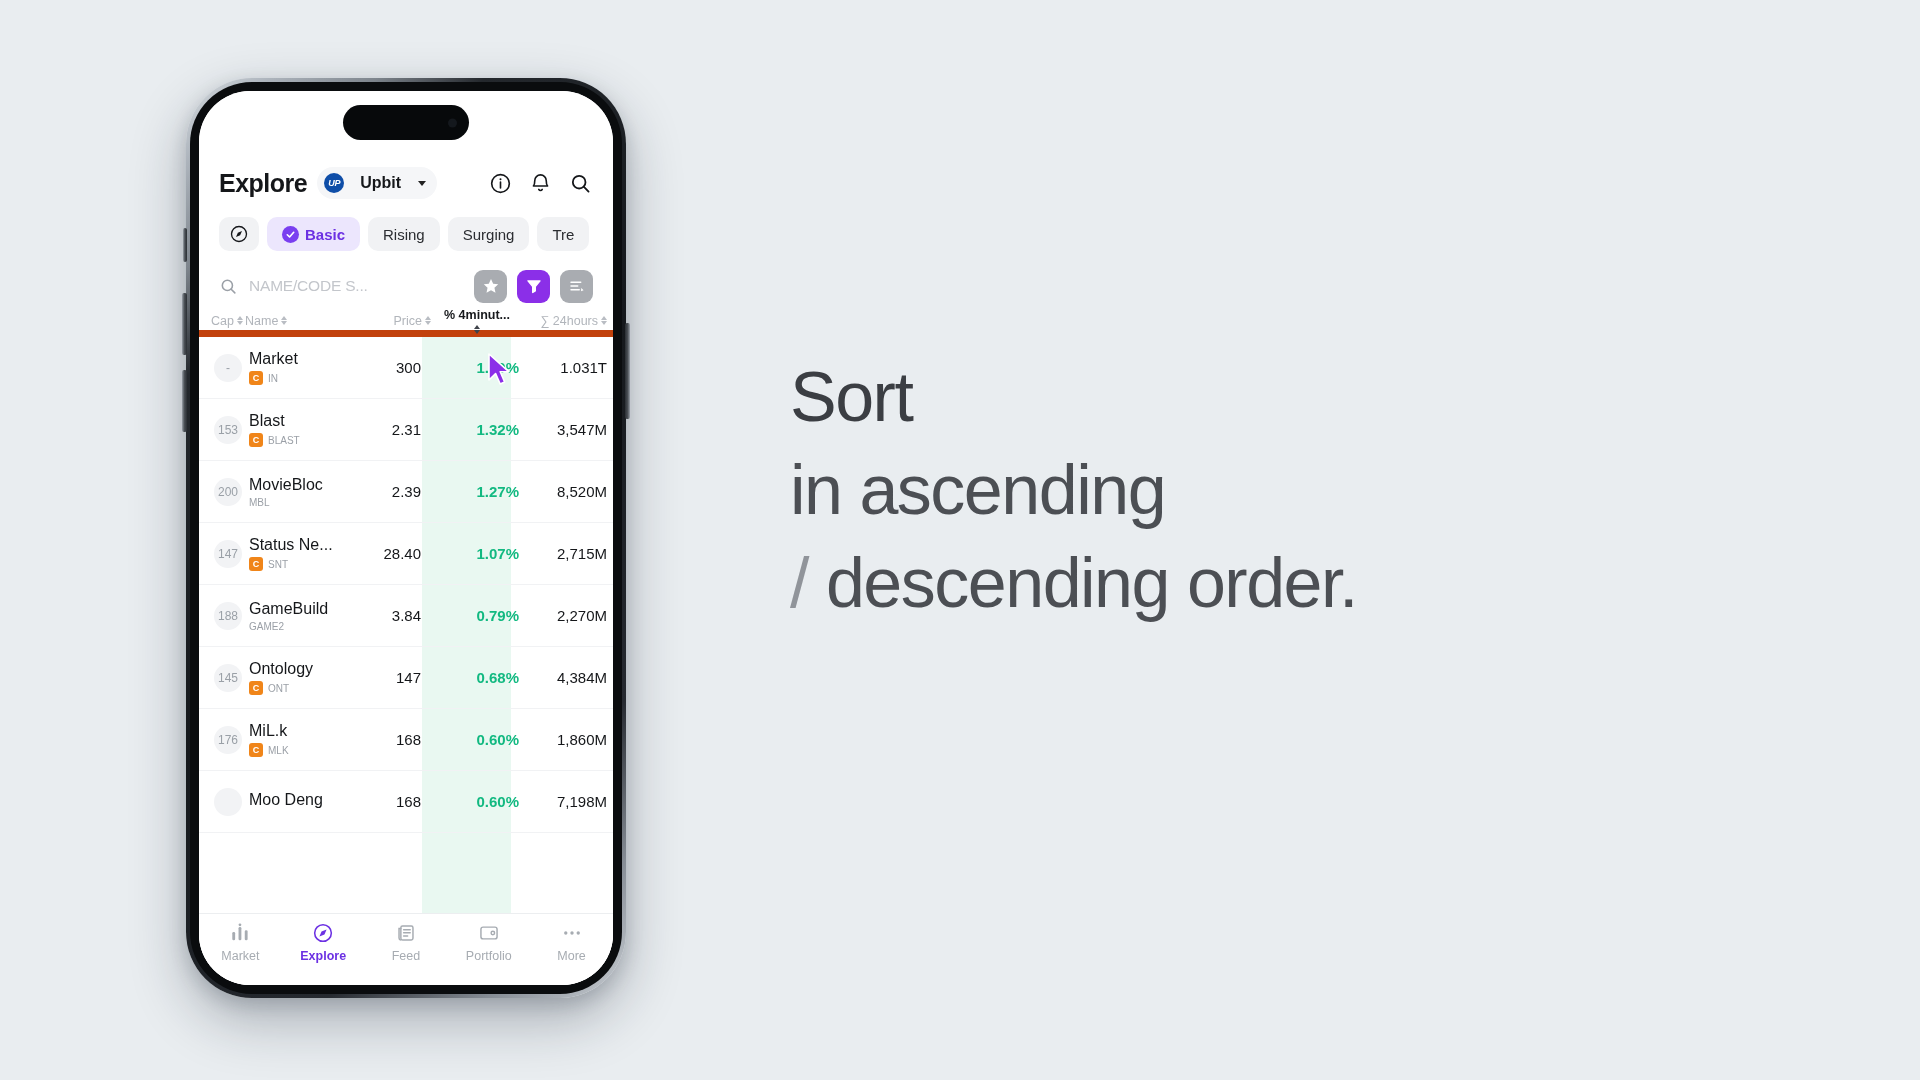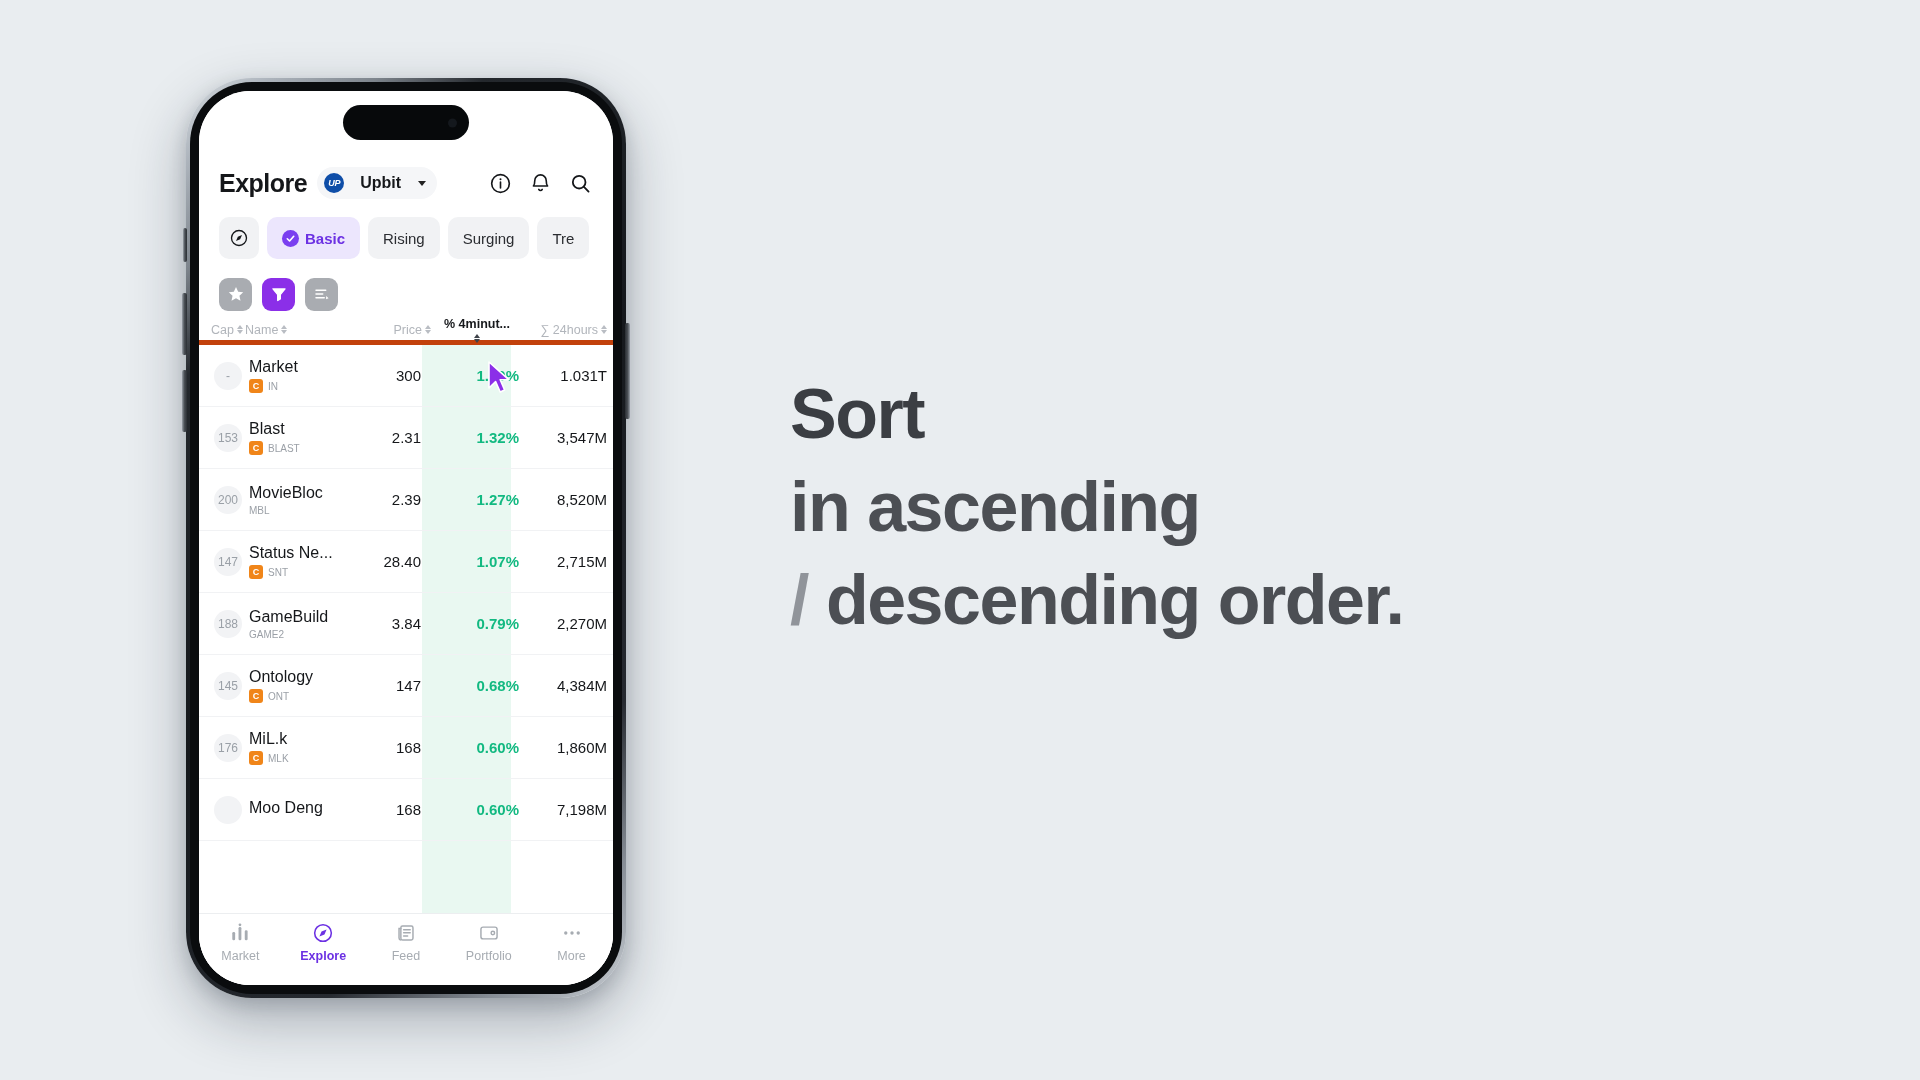--- a/index.html
+++ b/index.html
@@ -146,21 +146,21 @@
   .chips-row {
     flex: none;
     display: flex;
     align-items: center;
     gap: 8px;
     padding: 4px 0 10px 20px;
     overflow: hidden;
   }
   .chip {
     flex: none;
-    height: 42px;
+    height: 34px;
     border-radius: 10px;
     background: #f1f2f4;
     display: flex;
     align-items: center;
     gap: 6px;
     padding: 0 15px;
     font-size: 15px;
     color: #2b2d31;
     cursor: pointer;
     white-space: nowrap;
@@ -219,21 +219,21 @@
   }
   .act-btn.purple { background: #8b2fe8; }
 
   
   .thead {
     flex: none;
     display: flex;
     align-items: center;
     height: 26px;
     padding: 0 6px 0 12px;
-    border-bottom: 5px solid #c2410c;
+    border-bottom: 7px solid #c2410c;
     font-size: 12.5px;
     color: #b1b5bb;
   }
   .th {
     display: flex;
     align-items: center;
     gap: 3px;
     cursor: pointer;
     white-space: nowrap;
   }
@@ -397,23 +397,23 @@
     gap: 5px;
     cursor: pointer;
   }
   .nav-label { font-size: 12.5px; color: #a7acb2; }
   .nav-item.active .nav-label { color: #6c31e3; font-weight: bold; }
 
   
   .headline {
     position: absolute;
     left: 790px;
-    top: 368px;
+    top: 351px;
     width: 980px;
-    font-weight: bold;
+    font-weight: normal;
     color: #4a4d52;
     letter-spacing: -1.5px;
     line-height: 1.33;
   }
   .headline .l1 { font-size: 70px; color: #3b3e43; }
   .headline .l2 { font-size: 70px; color: #4c4f54; }
   .headline .l3 { font-size: 70px; color: #4c4f54; }
   .headline .slash { color: #90949a; }
 </style>
 </head>
@@ -493,20 +493,27 @@
         </div>
         <div class="chip">
           <span>Surging</span>
         </div>
         <div class="chip">
           <span>Tre</span>
         </div>
       </div>
 
       <div class="search-row">
+        <div class="search-box">
+          <svg width="19" height="19" viewBox="0 0 24 24" fill="none" stroke="#9ba0a7" stroke-width="2" stroke-linecap="round" style="flex:none">
+            <circle cx="10.6" cy="10.6" r="6.4"></circle>
+            <line x1="15.4" y1="15.4" x2="20" y2="20"></line>
+          </svg>
+          <input class="search-input" type="text" placeholder="NAME/CODE S..." style="">
+        </div>
 
         <div class="act-btn">
           <svg width="18" height="18" viewBox="0 0 24 24" fill="#ffffff">
             <polygon points="12,2.6 14.9,9 21.6,9.7 16.6,14.3 18,21 12,17.6 6,21 7.4,14.3 2.4,9.7 9.1,9"></polygon>
           </svg>
         </div>
         <div class="act-btn purple">
           <svg width="18" height="18" viewBox="0 0 24 24" fill="none" stroke="#fff" stroke-width="1.9" stroke-linecap="round" stroke-linejoin="round">
             <path d="M4 5.2h16l-6.3 7.4v6l-3.4 2v-8z" fill="#fff" stroke="#fff"></path>
           </svg>

